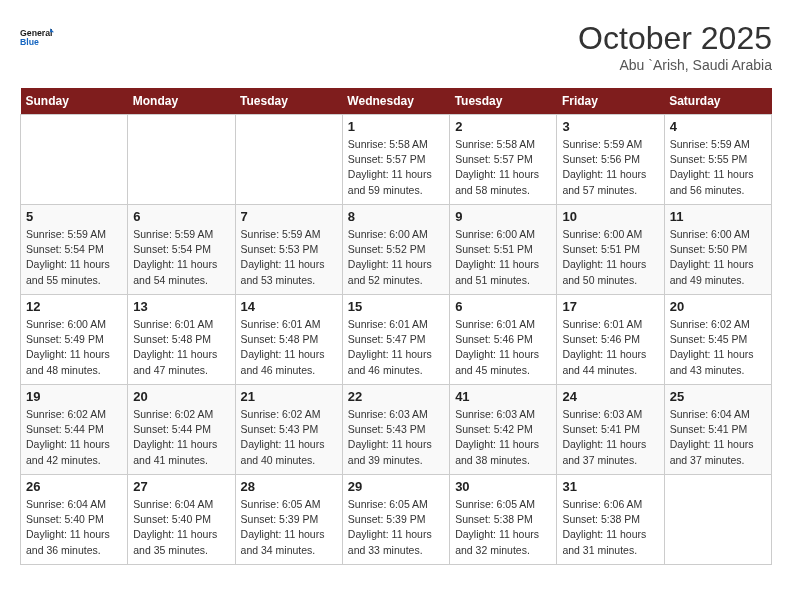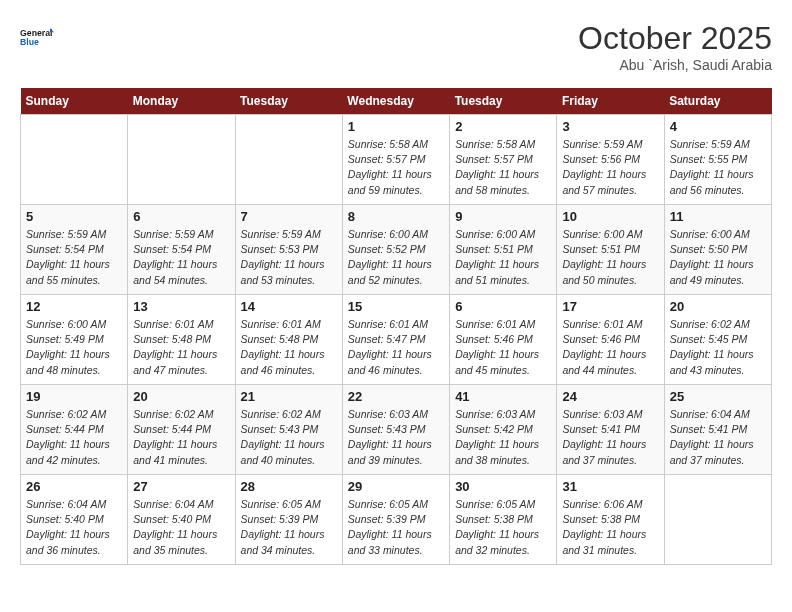--- a/index.html
+++ b/index.html
@@ -59,21 +59,20 @@
       font-size: 13px;
       font-weight: bold;
       color: #222;
       display: block;
       margin-bottom: 3px;
     }
     .day-info {
       font-size: 10.5px;
       color: #333;
       line-height: 1.45;
-      font-style: italic;
     }
     .empty-cell {
       background: #fff !important;
     }
   </style>
 </head>
 <body>
 
 <div class="header">
   <div class="logo">

